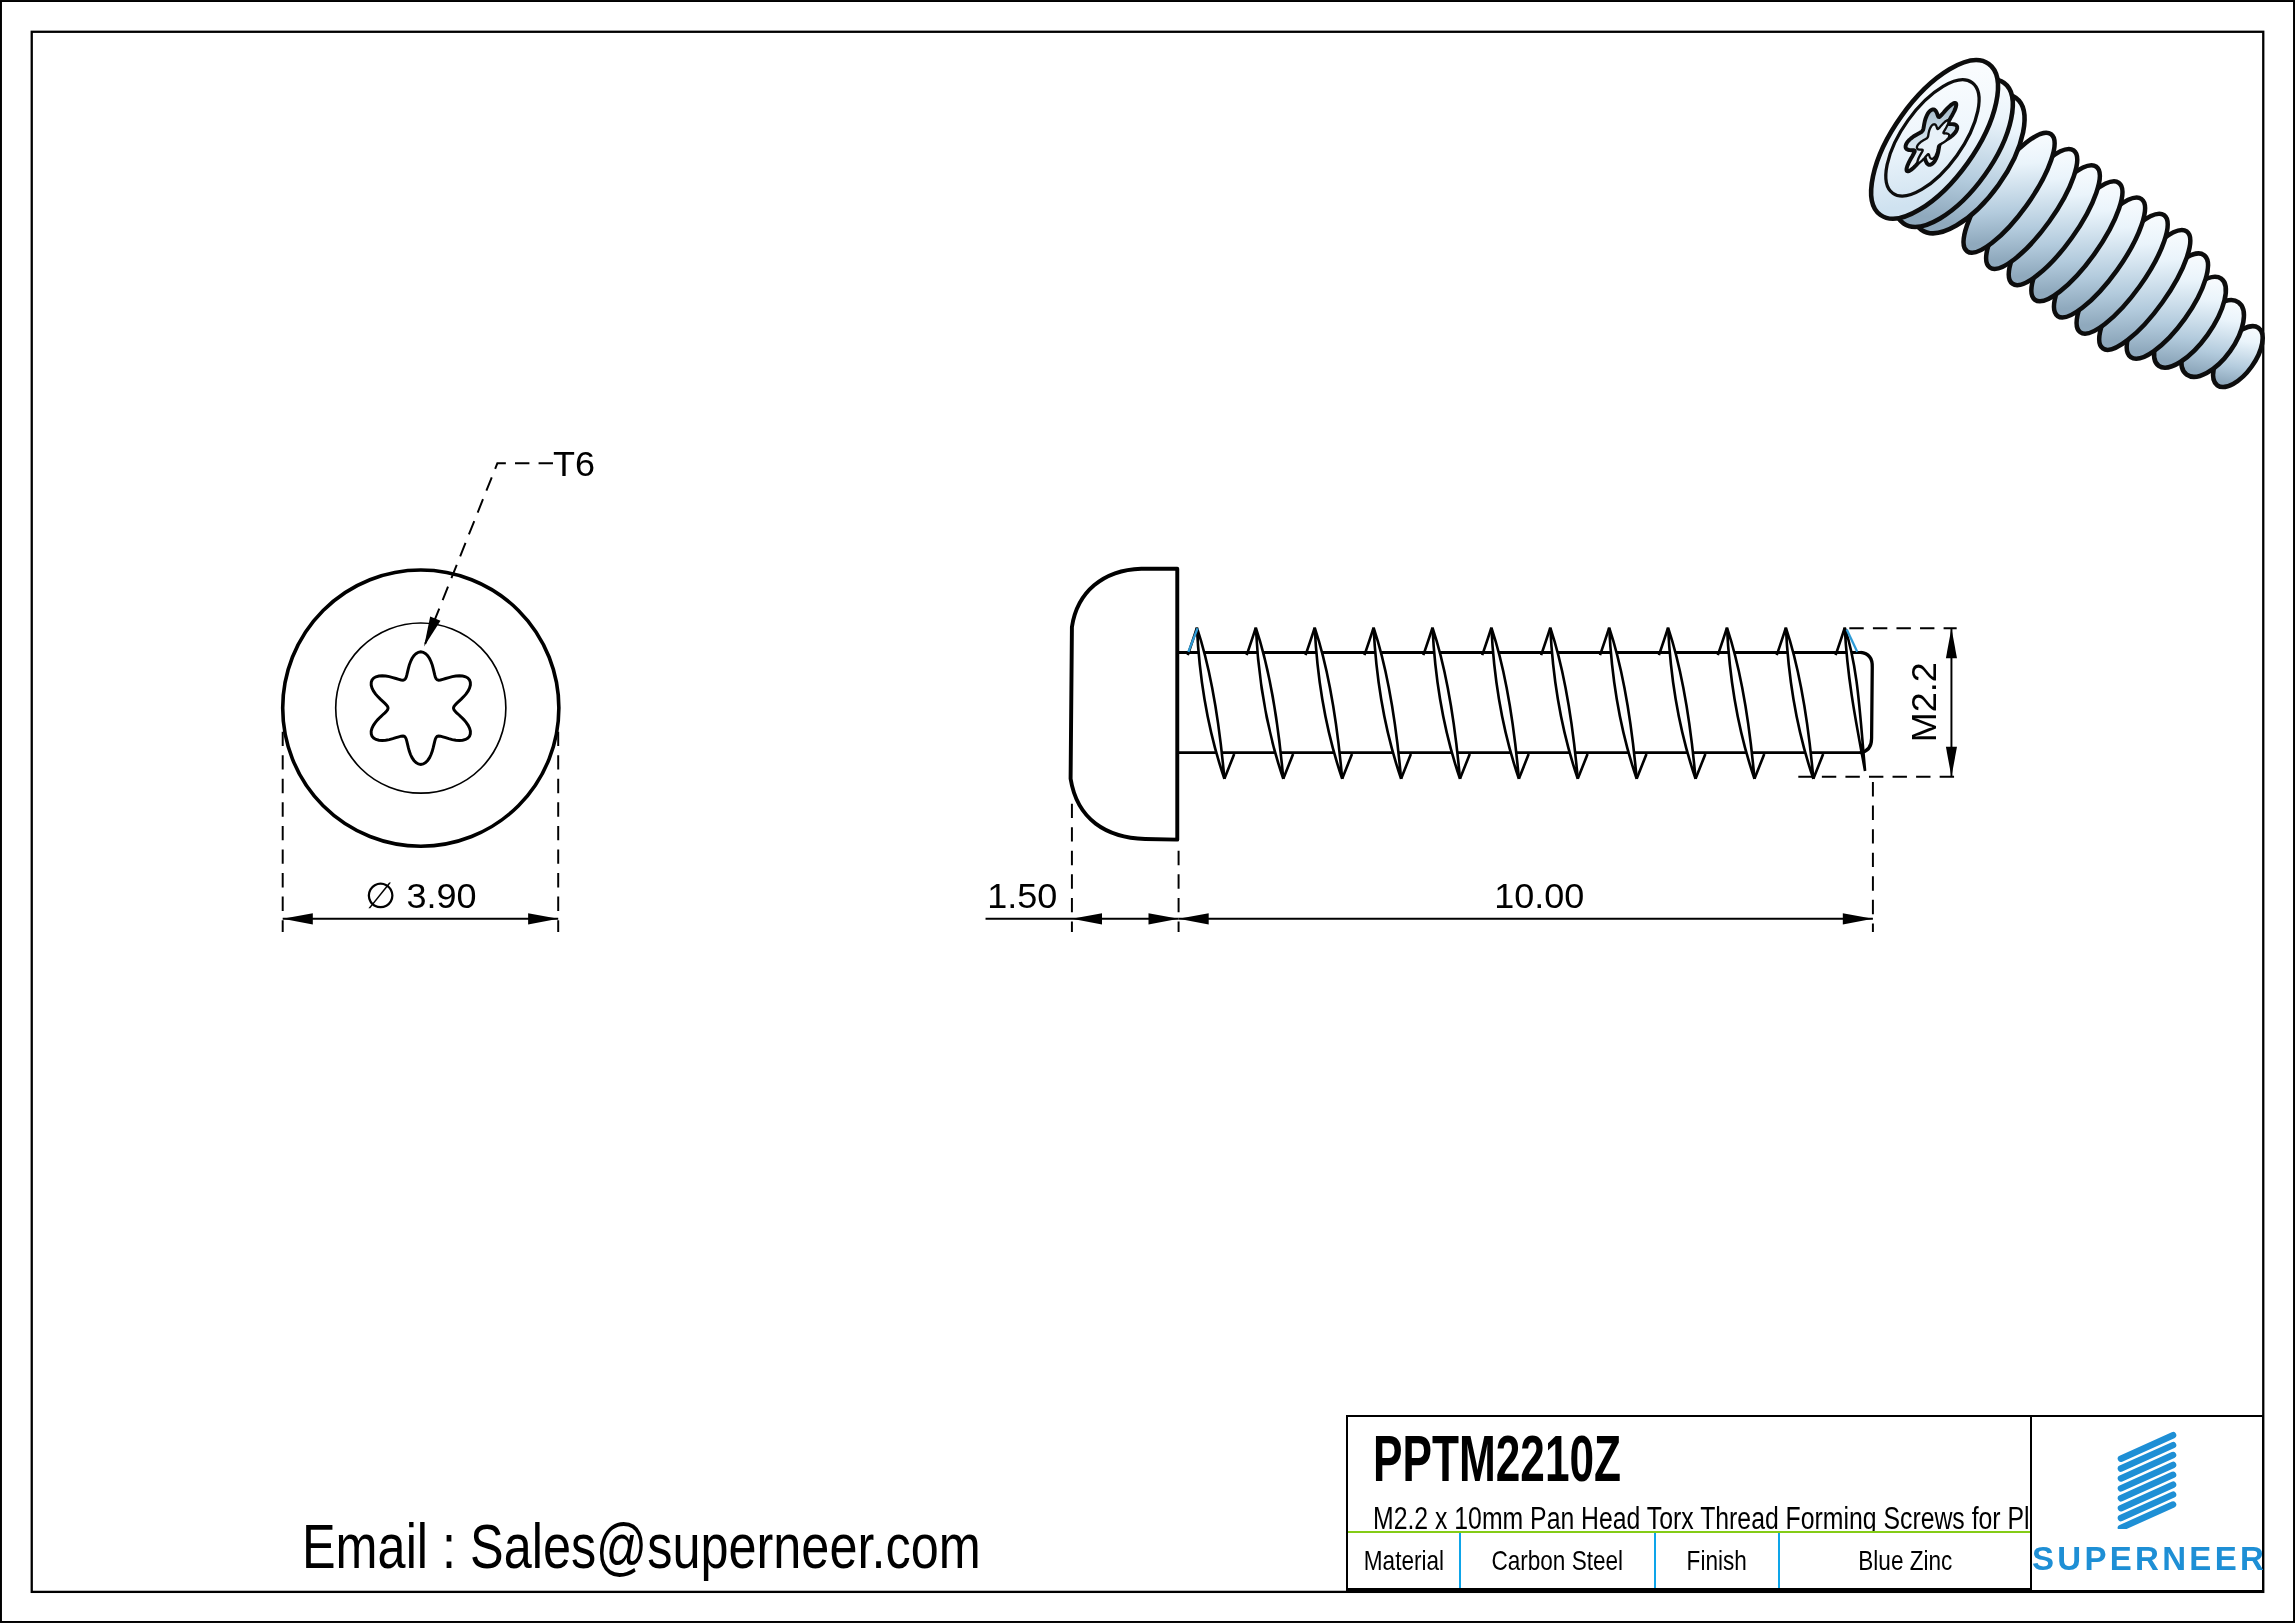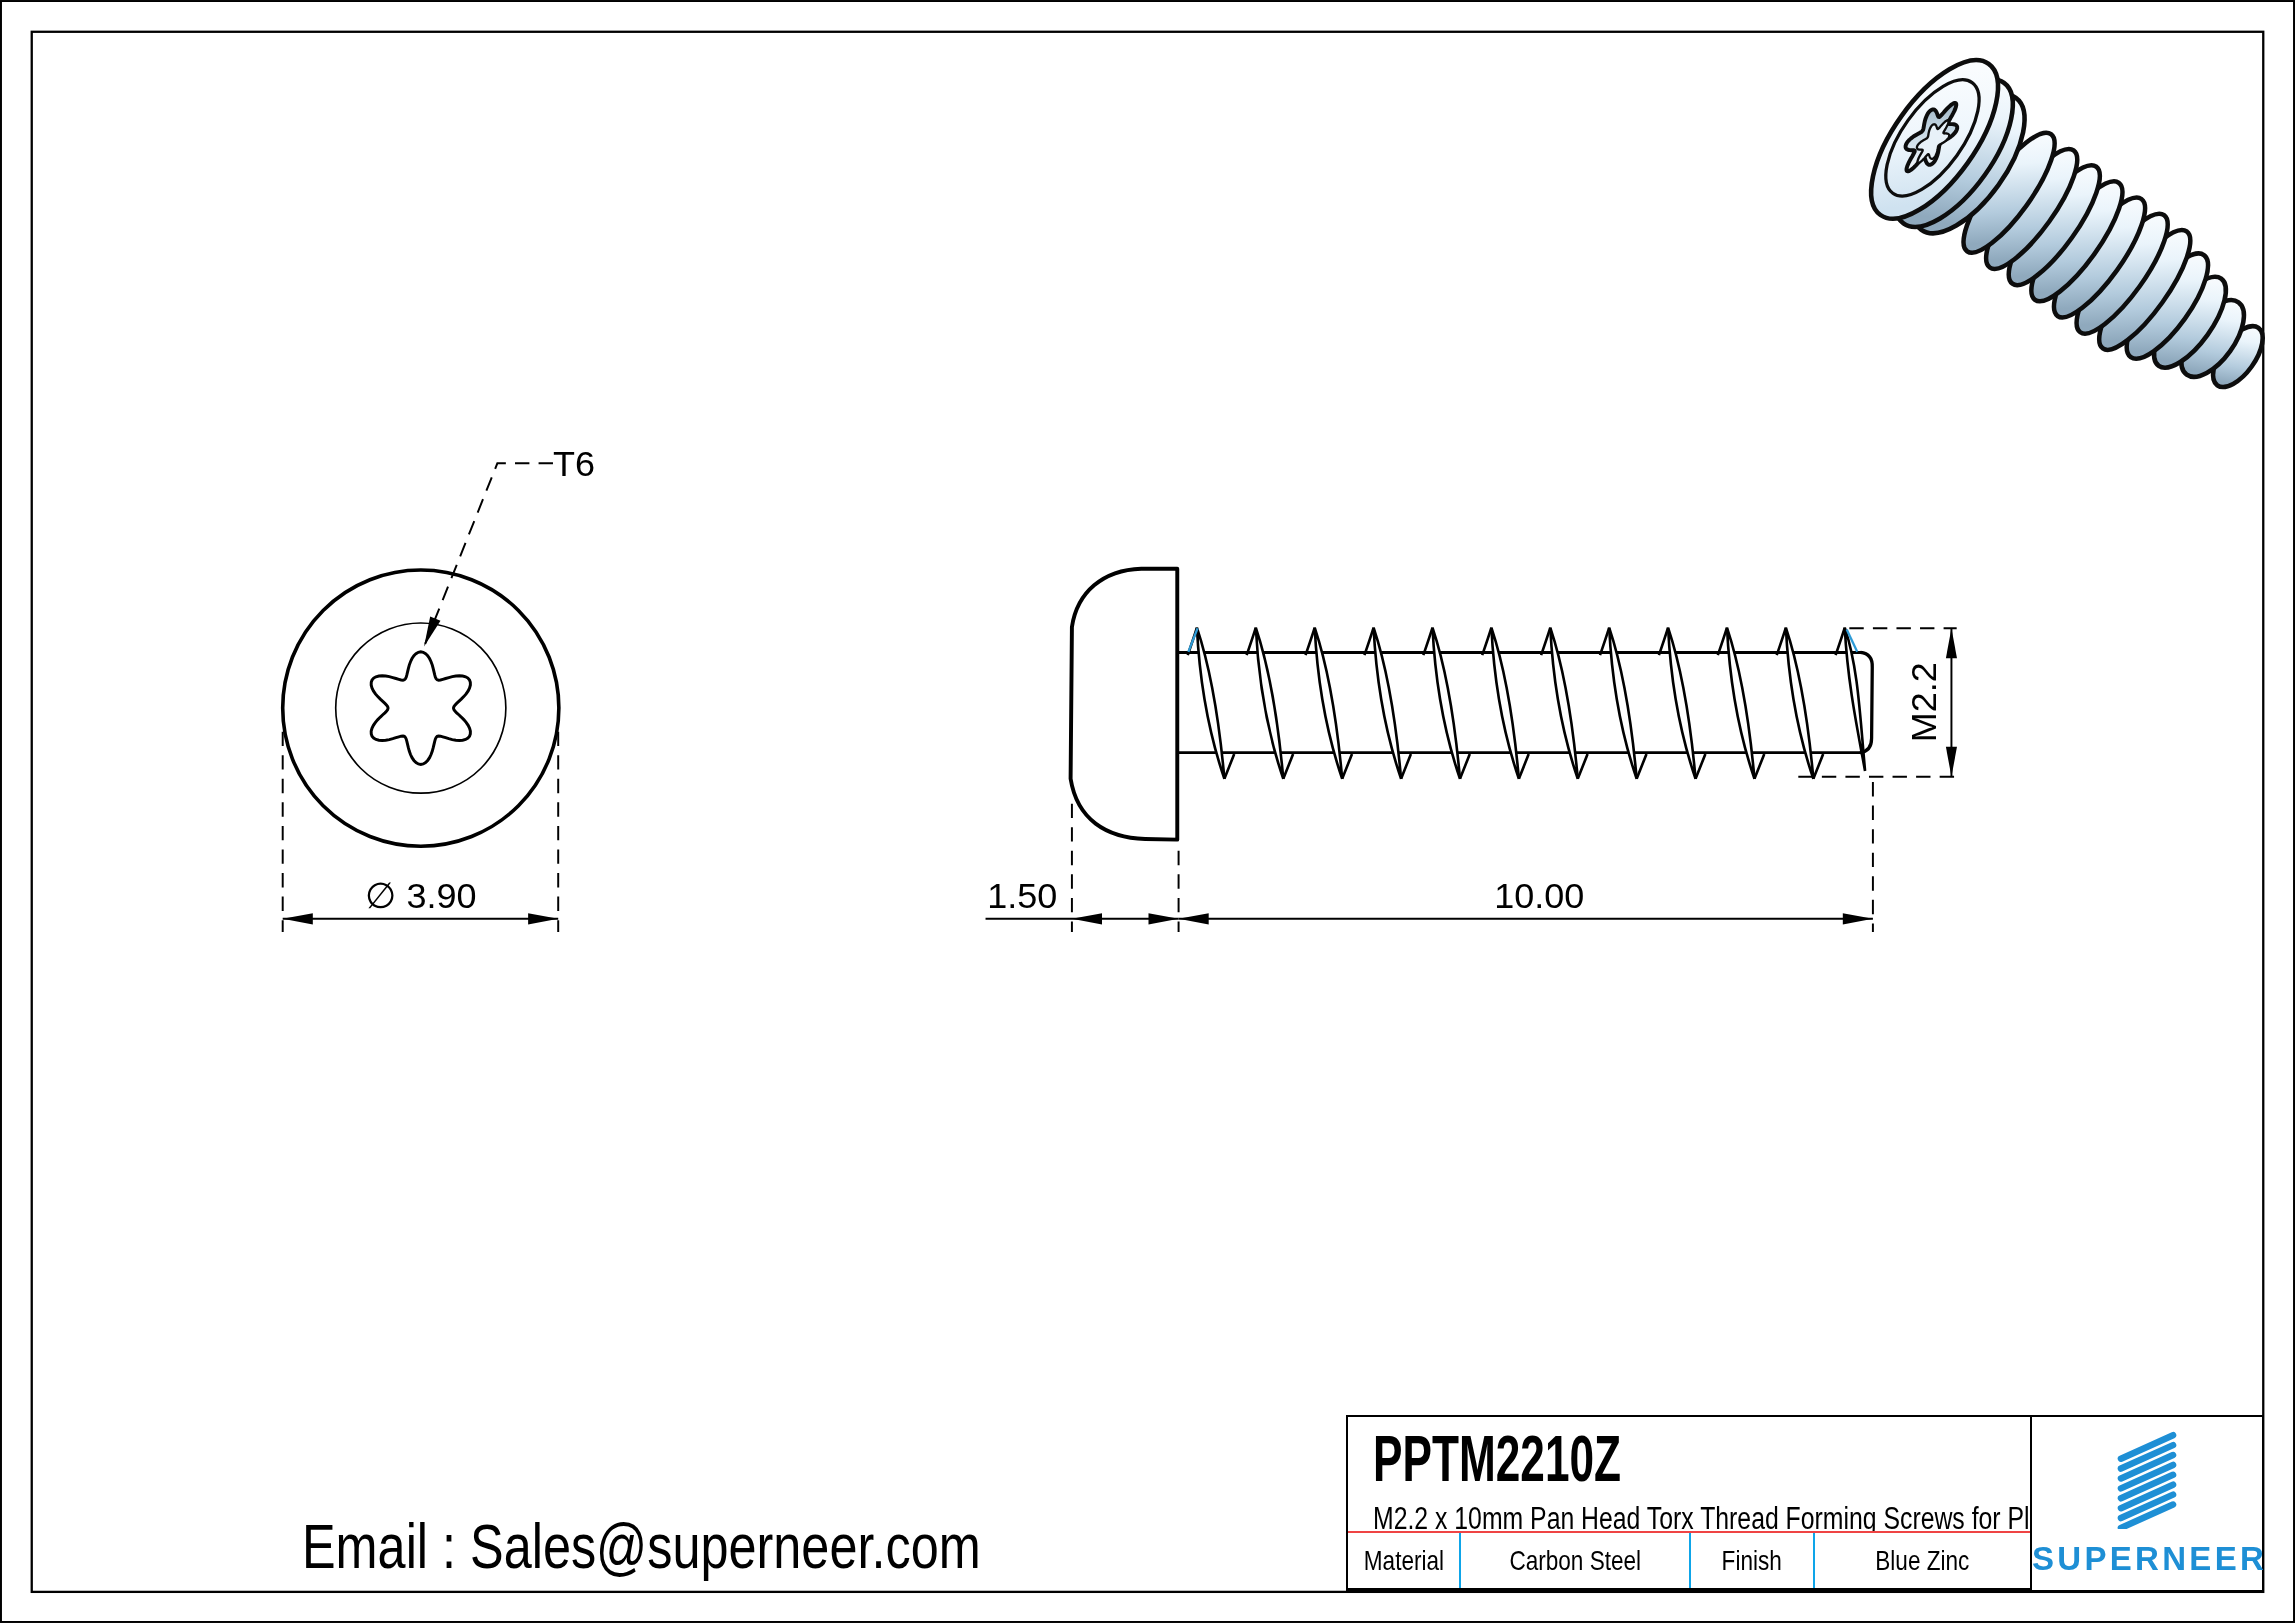--- a/index.html
+++ b/index.html
@@ -10,33 +10,33 @@
 
   
   .email{position:absolute;left:302px;top:1512px;font-size:63px;line-height:1.1;
          transform:scaleX(0.80);transform-origin:left top;white-space:nowrap;}
 
   
   .tb{position:absolute;left:1346px;top:1415px;width:918px;height:177px;
       border:2px solid #000;box-sizing:border-box;display:flex;background:#fff;}
   .tb-left{width:684px;box-sizing:border-box;border-right:2px solid #000;
            display:flex;flex-direction:column;}
-  .tb-top{height:116px;box-sizing:border-box;border-bottom:2px solid #ef4444;
+  .tb-top{height:116px;box-sizing:border-box;border-bottom:2px solid #84cc16;
           padding:9.2px 0 0 25px;overflow:hidden;}
   .pn{font-size:65px;font-weight:bold;line-height:1.0;white-space:nowrap;
       transform:scaleX(0.68);transform-origin:left top;}
   .desc{margin-top:11.8px;font-size:31px;line-height:1.05;white-space:nowrap;
         transform:scaleX(0.80);transform-origin:left top;}
   .tb-rows{flex:1;display:flex;flex-direction:column;}
   .tb-row{flex:1;display:flex;}
   .tb-row.r1{border-bottom:2px solid #000;}
   .cell{display:flex;align-items:center;justify-content:center;font-size:27.5px;
         box-sizing:border-box;white-space:nowrap;overflow:visible;}
   .cell.br{border-right:2px solid #0ea5e9;}
-  .w1{width:113px;}.w2{width:230px;}.w3{width:124px;}.fx{flex:1;}
+  .w1{width:113px;}.w2{width:195px;}.w3{width:124px;}.fx{flex:1;}
   .cond{display:inline-block;transform:scaleX(0.82);transform-origin:center;}
   .link{color:#2E97EE;}
   .tb-logo{flex:1;position:relative;}
   #logo{position:absolute;left:50%;top:13px;transform:translateX(-50%);}
   .brand{position:absolute;left:0;right:0;bottom:11.8px;text-align:right;
          font-size:33px;font-weight:bold;letter-spacing:3.3px;color:#1E8FD5;white-space:nowrap;}
 </style>
 </head>
 <body>
 

